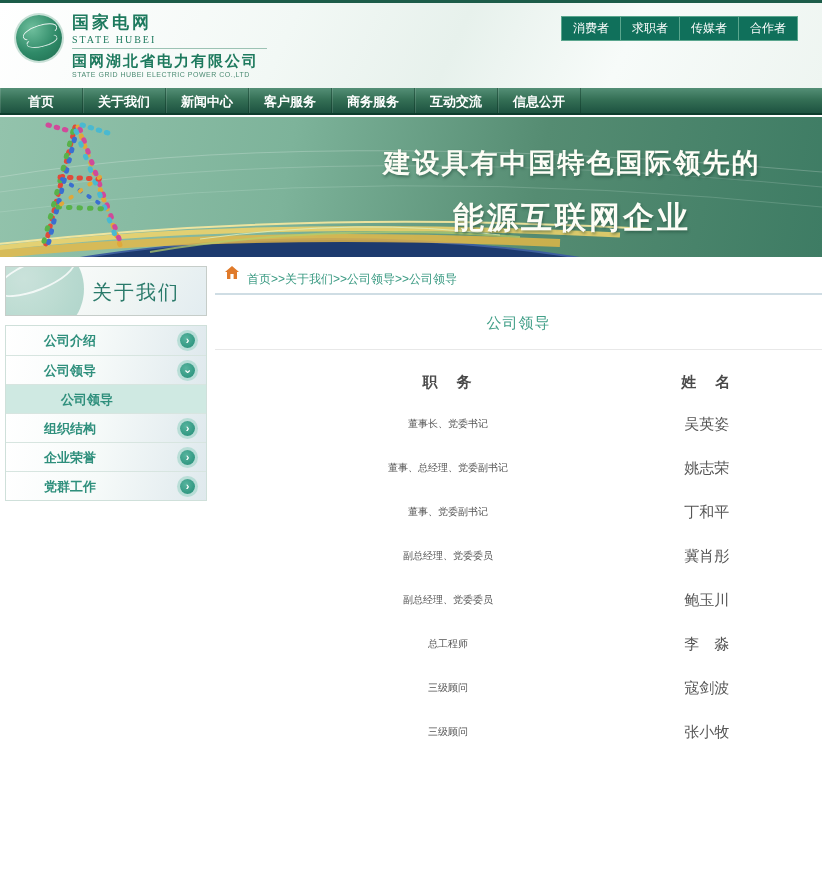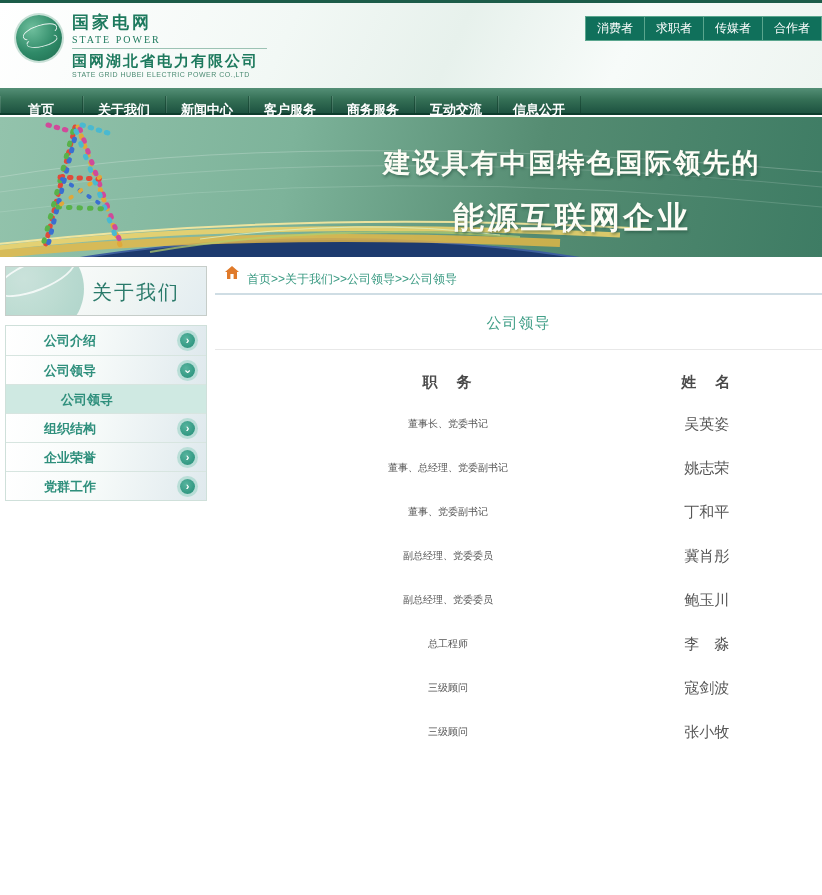--- a/index.html
+++ b/index.html
@@ -20,28 +20,28 @@
     border:1.5px solid rgba(255,255,255,.85); border-radius:50%; transform:rotate(-18deg); border-bottom-color:transparent; }
   .globe-icon::after { content:""; position:absolute; left:10px; top:20px; width:30px; height:10px;
     border:1.5px solid rgba(255,255,255,.75); border-radius:50%; transform:rotate(-14deg); border-top-color:transparent; }
   .logo-text { margin-left:10px; }
   .brand-cn { color:#1e7a5e; font-size:17px; font-weight:bold; letter-spacing:3px; }
   .brand-en { color:#1e7a5e; font-size:10px; font-family:"Liberation Serif",serif; letter-spacing:2px; }
   .logo-divider { width:195px; height:1px; background:#9cc3b4; margin:3px 0 3px 0; }
   .company-cn { color:#1e7a5e; font-size:15px; font-weight:bold; letter-spacing:2px; }
   .company-en { color:#4a8a72; font-size:7px; letter-spacing:.5px; }
 
-  .audience-bar { position:absolute; right:0; top:13px; display:flex; background:#5aa68e; padding:1px; gap:1px; }
+  .audience-bar { position:absolute; right:24px; top:13px; display:flex; background:#5aa68e; padding:1px; gap:1px; }
   .audience-btn { background:#10705b; color:#fff; font-size:12px; padding:3px 11px; cursor:pointer; white-space:nowrap; }
 
   
   .main-nav { height:27px; background:linear-gradient(#548f76 0%,#357056 45%,#1d5240 100%);
     border-bottom:2px solid #0e3d2d; display:flex; }
   .nav-item { width:83px; text-align:center; color:#fff; font-size:13px; font-weight:bold; line-height:27px;
-    border-right:1px solid rgba(10,50,35,.45); box-shadow:inset 1px 0 0 rgba(255,255,255,.12); cursor:pointer;margin-top:8px; }
+    border-right:1px solid rgba(10,50,35,.45); box-shadow:inset 1px 0 0 rgba(255,255,255,.12); cursor:pointer; }
 
   
   .banner { position:relative; height:140px; margin-top:2px; overflow:hidden;
     background:linear-gradient(100deg,#93c3ac 0%,#7db39a 35%,#558c72 65%,#3e7c64 100%); }
   .banner svg { position:absolute; left:0; top:0; }
   .slogan { position:absolute; right:30px; top:28px; width:440px; text-align:center; color:#fdfdf6;
     font-weight:bold; text-shadow:1px 2px 3px rgba(20,60,45,.45); }
   .slogan-l1 { font-size:27px; letter-spacing:2px; }
   .slogan-l2 { font-size:31px; letter-spacing:3px; margin-top:16px; }
 
@@ -95,21 +95,21 @@
 
 <div class="page">
 
   <div class="top-strip"></div>
 
   <div class="site-header">
     <div class="logo-wrap">
       <div class="globe-icon"></div>
       <div class="logo-text">
         <div class="brand-cn">国家电网</div>
-        <div class="brand-en">STATE POWER</div>
+        <div class="brand-en">STATE HUBEI</div>
         <div class="logo-divider"></div>
         <div class="company-cn">国网湖北省电力有限公司</div>
         <div class="company-en">STATE GRID HUBEI ELECTRIC POWER CO.,LTD</div>
       </div>
     </div>
     <div class="audience-bar">
       <div class="audience-btn">消费者</div>
       <div class="audience-btn">求职者</div>
       <div class="audience-btn">传媒者</div>
       <div class="audience-btn">合作者</div>

